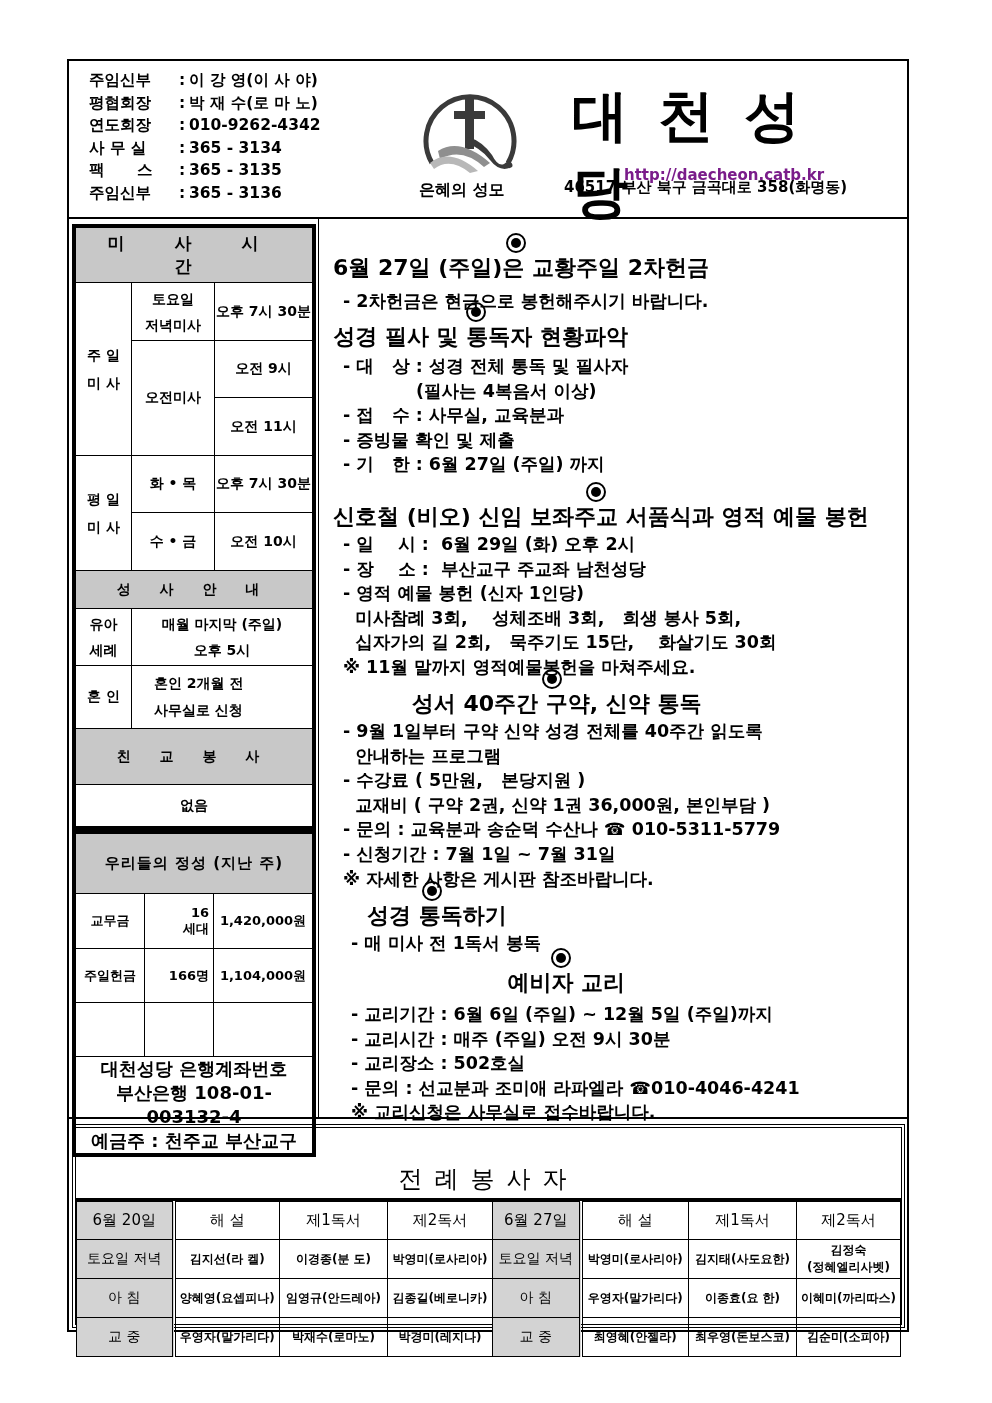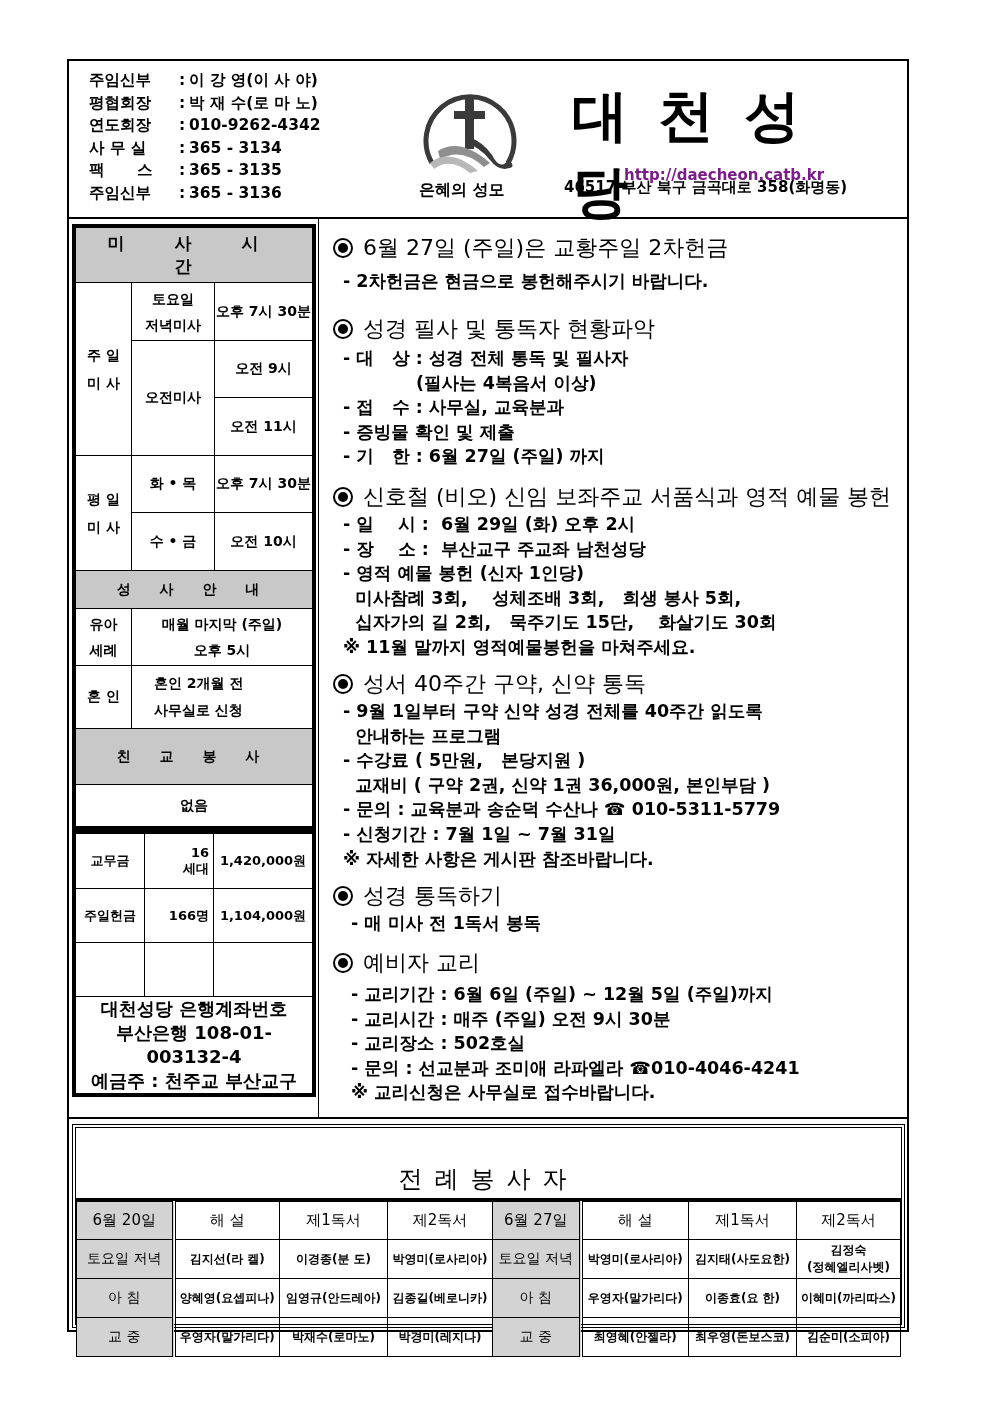--- a/index.html
+++ b/index.html
@@ -24,21 +24,21 @@
   .left-col { position: absolute; left: 72px; top: 224px; width: 244px; }
   .box { border: 3px solid #000; background: #fff; }
   table { border-collapse: collapse; width: 100%; }
   td { border: 1px solid #000; text-align: center; vertical-align: middle; font-size: 14px; font-weight: bold; }
   .gray-head { background: #c8c8c8; font-size: 16px; letter-spacing: 6px; }
   .mass-table td { font-size: 14px; }
 
   
   .right-col { position: absolute; left: 318px; top: 219px; width: 591px; height: 898px; border-left: 1px solid #000; }
   .notice { position: absolute; left: 14px; }
-  .notice-title { font-size: 22px; font-weight: normal; white-space: nowrap; display: flex; align-items: center; }
+  .notice-title { font-size: 22px; font-weight: bold; white-space: nowrap; display: flex; align-items: center; flex-direction: column; }
   .bullet-icon { display: inline-block; width: 20px; height: 20px; border: 2px solid #000; border-radius: 50%; margin-right: 10px; position: relative; }
   .bullet-icon::after { content: ""; position: absolute; left: 3px; top: 3px; width: 10px; height: 10px; background: #000; border-radius: 50%; }
   .notice-line { font-size: 17.5px; font-weight: bold; white-space: pre; line-height: 24.6px; }
 
   
   .bottom { position: absolute; left: 72px; top: 1124px; width: 833px; height: 204px; border: 3px double #000; border-width: 4px; }
   .liturgy-title { height: 44px; text-align: center; font-size: 24px; letter-spacing: 12px; line-height: 44px; font-weight: normal; border-bottom: 3px solid #000; margin-top: 29px; }
   .liturgy-table td { height: 39px; font-size: 12px; font-weight: bold; }
   .liturgy-table tr.head td { font-size: 15px; font-weight: normal; height: 38px; }
   .liturgy-table td.day { background: #d3d3d3; font-size: 14px; font-weight: normal; }
@@ -140,20 +140,23 @@
       <tr>
             <td colspan="3" style="height:42px;">없음</td>
           </tr>
     </tbody>
       </table>
   </div>
 
   <div class="box" style="margin-top:0;border-top-width:3px;">
     <table>
       <tbody>
+          <tr>
+            <td colspan="3" class="gray-head" style="height:60px;letter-spacing:1px;font-size:15px;">우리들의 정성 (지난 주)</td>
+          </tr>
       <tr>
         <td style="width:69px;height:55px;font-size:13px;">교무금</td>
         <td style="width:69px;text-align:right;padding-right:4px;font-size:13px;padding-left:37px;">16세대</td>
         <td style="font-size:13px;">1,420,000원</td>
       </tr>
       <tr>
         <td style="height:54px;font-size:13px;">주일헌금</td>
         <td style="text-align:right;padding-right:4px;font-size:13px;">166명</td>
         <td style="font-size:13px;">1,104,000원</td>
       </tr>
@@ -176,21 +179,21 @@
 
 <div class="right-col">
   <div class="notice" style="top:14px;">
     <div class="notice-title">
         <span class="bullet-icon"></span>
         <span>6월 27일 (주일)은 교황주일 2차헌금</span>
       </div>
     <div class="notice-line" style="padding-left:10px;margin-top:6px;">- 2차헌금은 현금으로 봉헌해주시기 바랍니다.</div>
   </div>
 
-  <div class="notice" style="top:95px;">
+  <div class="notice" style="top:83px;">
     <div class="notice-title">
         <span class="bullet-icon"></span>
         <span>성경 필사 및 통독자 현황파악</span>
       </div>
     <div style="padding-left:10px;margin-top:2px;">
       <div class="notice-line">- 대   상 : 성경 전체 통독 및 필사자</div>
       <div class="notice-line">            (필사는 4복음서 이상)</div>
       <div class="notice-line">- 접   수 : 사무실, 교육분과</div>
       <div class="notice-line">- 증빙물 확인 및 제출</div>
       <div class="notice-line">- 기   한 : 6월 27일 (주일) 까지</div>

